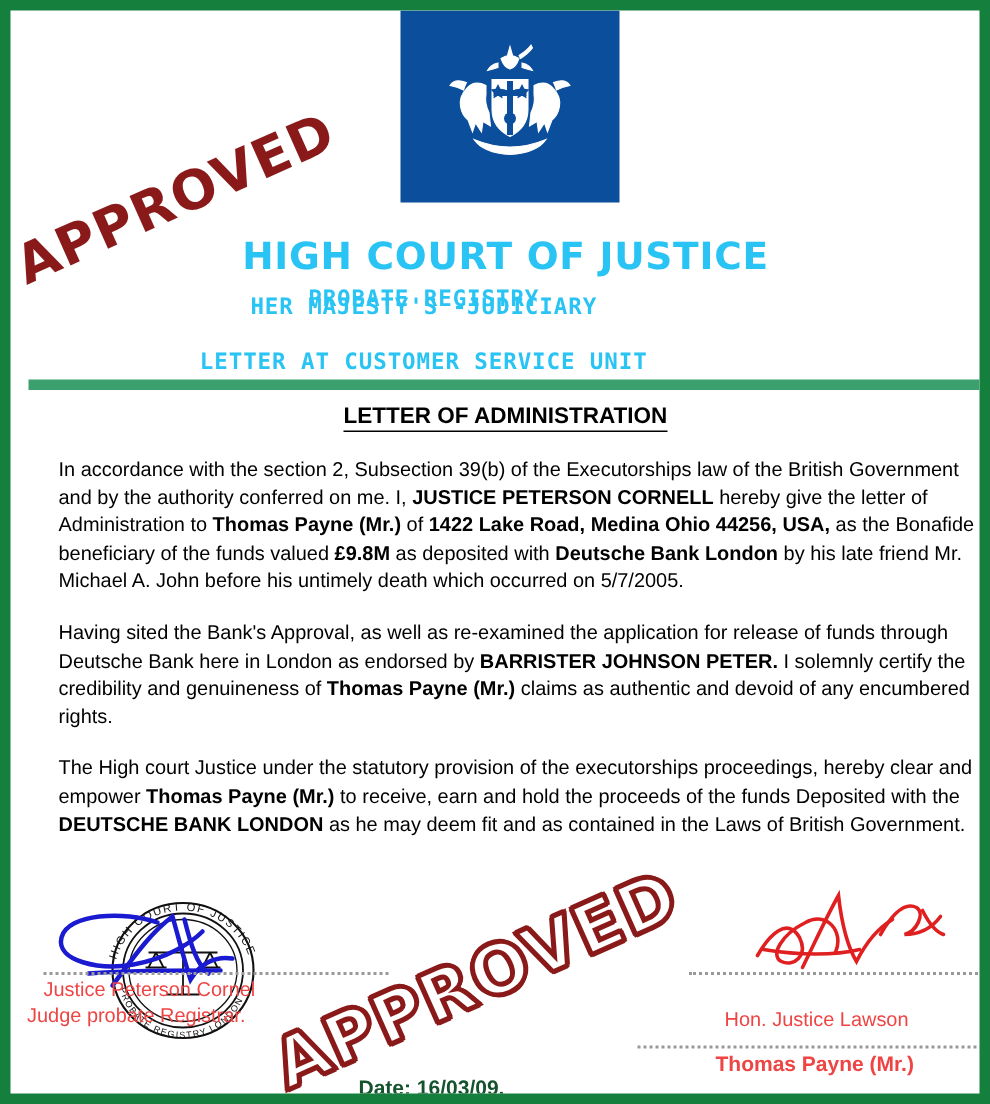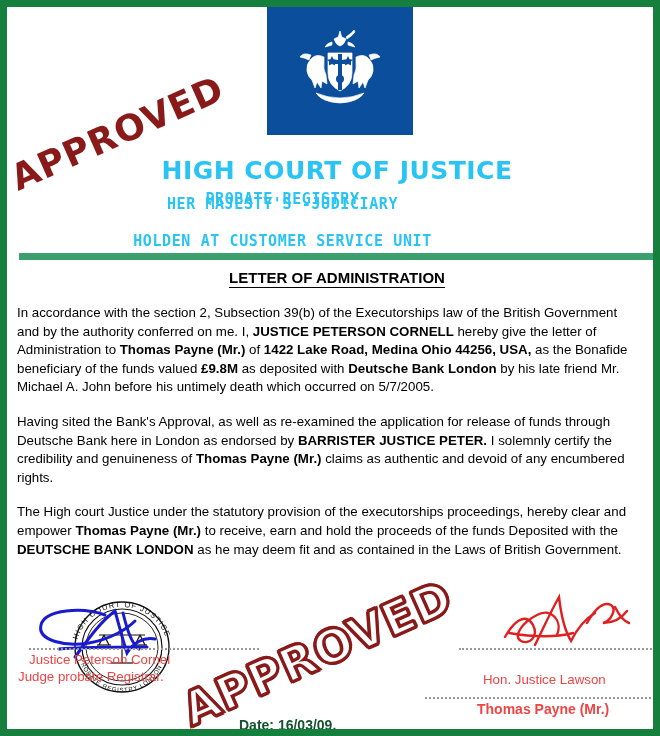--- a/index.html
+++ b/index.html
@@ -86,21 +86,21 @@
     color: #000;
   }
   .letter-heading span {
     border-bottom: 1px solid #000;
     padding-bottom: 1px;
   }
 
   
   .body-wrap {
     position: absolute;
-    left: 10px;
+    left: 32px;
     top: 297px;
     width: 622px;
     font-family: "Liberation Sans", sans-serif;
     font-size: 13.3px;
     line-height: 18.6px;
     color: #000;
     text-align: left;
   }
   .para { margin: 0 0 16px 0; }
   .para b { font-weight: bold; }
@@ -214,31 +214,31 @@
         <path d="M44 29 l1.6 3.2 3.4 .5 -2.5 2.4 .6 3.5 -3.1 -1.7 -3.1 1.7 .6 -3.5 -2.5 -2.4 3.4 -.5 z"></path>
         <path d="M60 29 l1.6 3.2 3.4 .5 -2.5 2.4 .6 3.5 -3.1 -1.7 -3.1 1.7 .6 -3.5 -2.5 -2.4 3.4 -.5 z"></path>
         <circle cx="52" cy="52" r="4"></circle>
       </g>
     </svg>
   </div>
 
   <div class="court-title">HIGH COURT OF JUSTICE</div>
   <div class="sub-line sub1">PROBATE REGISTRY</div>
   <div class="sub-line sub2">HER MAJESTY'S -JUDICIARY</div>
-  <div class="sub-line sub3">HOLDEN AT CUSTOMER SERVICE UNIT</div>
+  <div class="sub-line sub3">LETTER AT CUSTOMER SERVICE UNIT</div>
 
   <div class="green-rule"></div>
 
   <div class="letter-heading">
     <span>LETTER OF ADMINISTRATION</span>
   </div>
 
   <div class="body-wrap">
     <p class="para">In accordance with the section 2, Subsection 39(b) of the Executorships law of the British Government and by the authority conferred on me. I, <b>JUSTICE PETERSON CORNELL</b> hereby give the letter of Administration to <b>Thomas Payne (Mr.)</b> of <b>1422 Lake Road, Medina Ohio 44256, USA,</b> as the Bonafide beneficiary of the funds valued <b>£9.8M</b> as deposited with <b>Deutsche Bank London</b> by his late friend Mr. Michael A. John before his untimely death which occurred on 5/7/2005.</p>
-    <p class="para">Having sited the Bank's Approval, as well as re-examined the application for release of funds through Deutsche Bank here in London as endorsed by <b>BARRISTER JUSTICE PETER.</b> I solemnly certify the credibility and genuineness of <b>Thomas Payne (Mr.)</b> claims as authentic and devoid of any encumbered rights.</p>
+    <p class="para">Having sited the Bank's Approval, as well as re-examined the application for release of funds through Deutsche Bank here in London as endorsed by <b>BARRISTER JOHNSON PETER.</b> I solemnly certify the credibility and genuineness of <b>Thomas Payne (Mr.)</b> claims as authentic and devoid of any encumbered rights.</p>
     <p class="para">The  High court Justice under the statutory provision of the executorships proceedings, hereby clear and empower <b>Thomas Payne (Mr.)</b> to receive, earn and hold the proceeds of the funds Deposited with the <b>DEUTSCHE BANK LONDON</b> as he may deem fit and as contained in <span class="u">the</span> Laws of British Government.</p>
   </div>
 
   <svg class="seal" viewBox="0 0 118 96">
     <defs>
       <path id="sealTop" d="M 13,52 A 46,44 0 0 1 105,52"></path>
       <path id="sealBot" d="M 16,52 A 43,41 0 0 0 102,52"></path>
     </defs>
     <ellipse cx="59" cy="48" rx="47" ry="45" fill="none" stroke="#111" stroke-width="1.4"></ellipse>
     <ellipse cx="59" cy="48" rx="40" ry="38" fill="none" stroke="#111" stroke-width="1.2"></ellipse>

